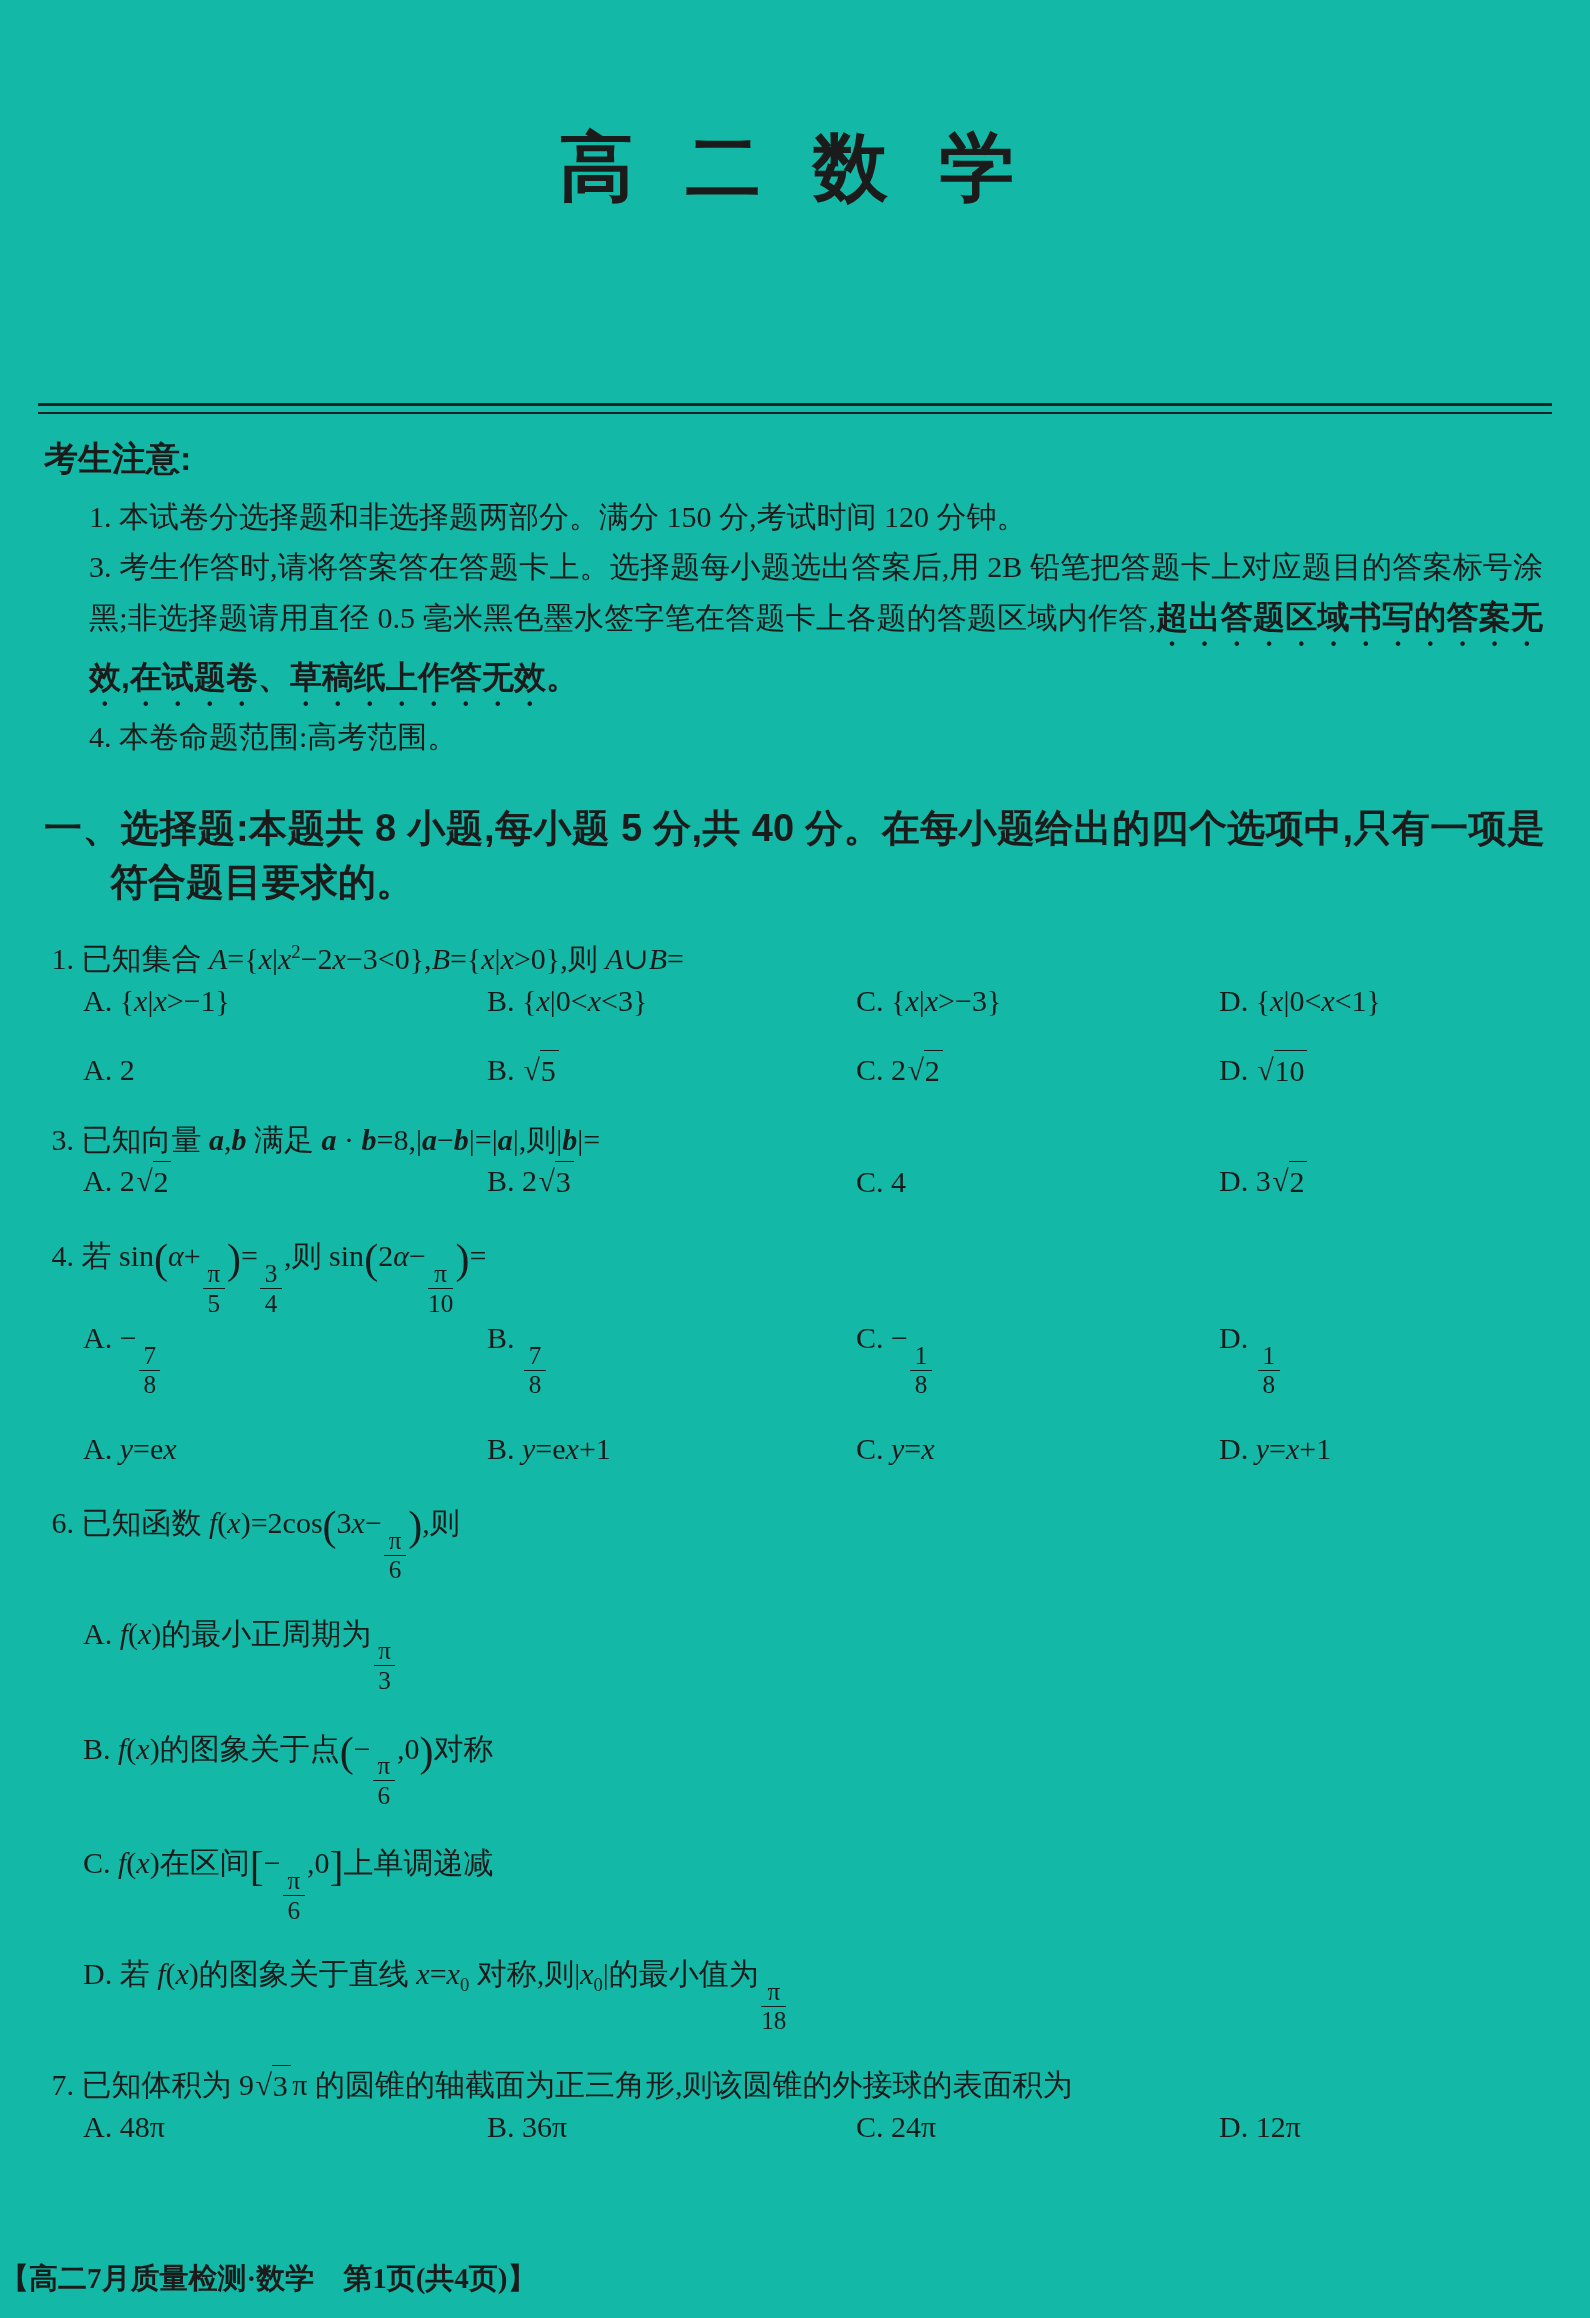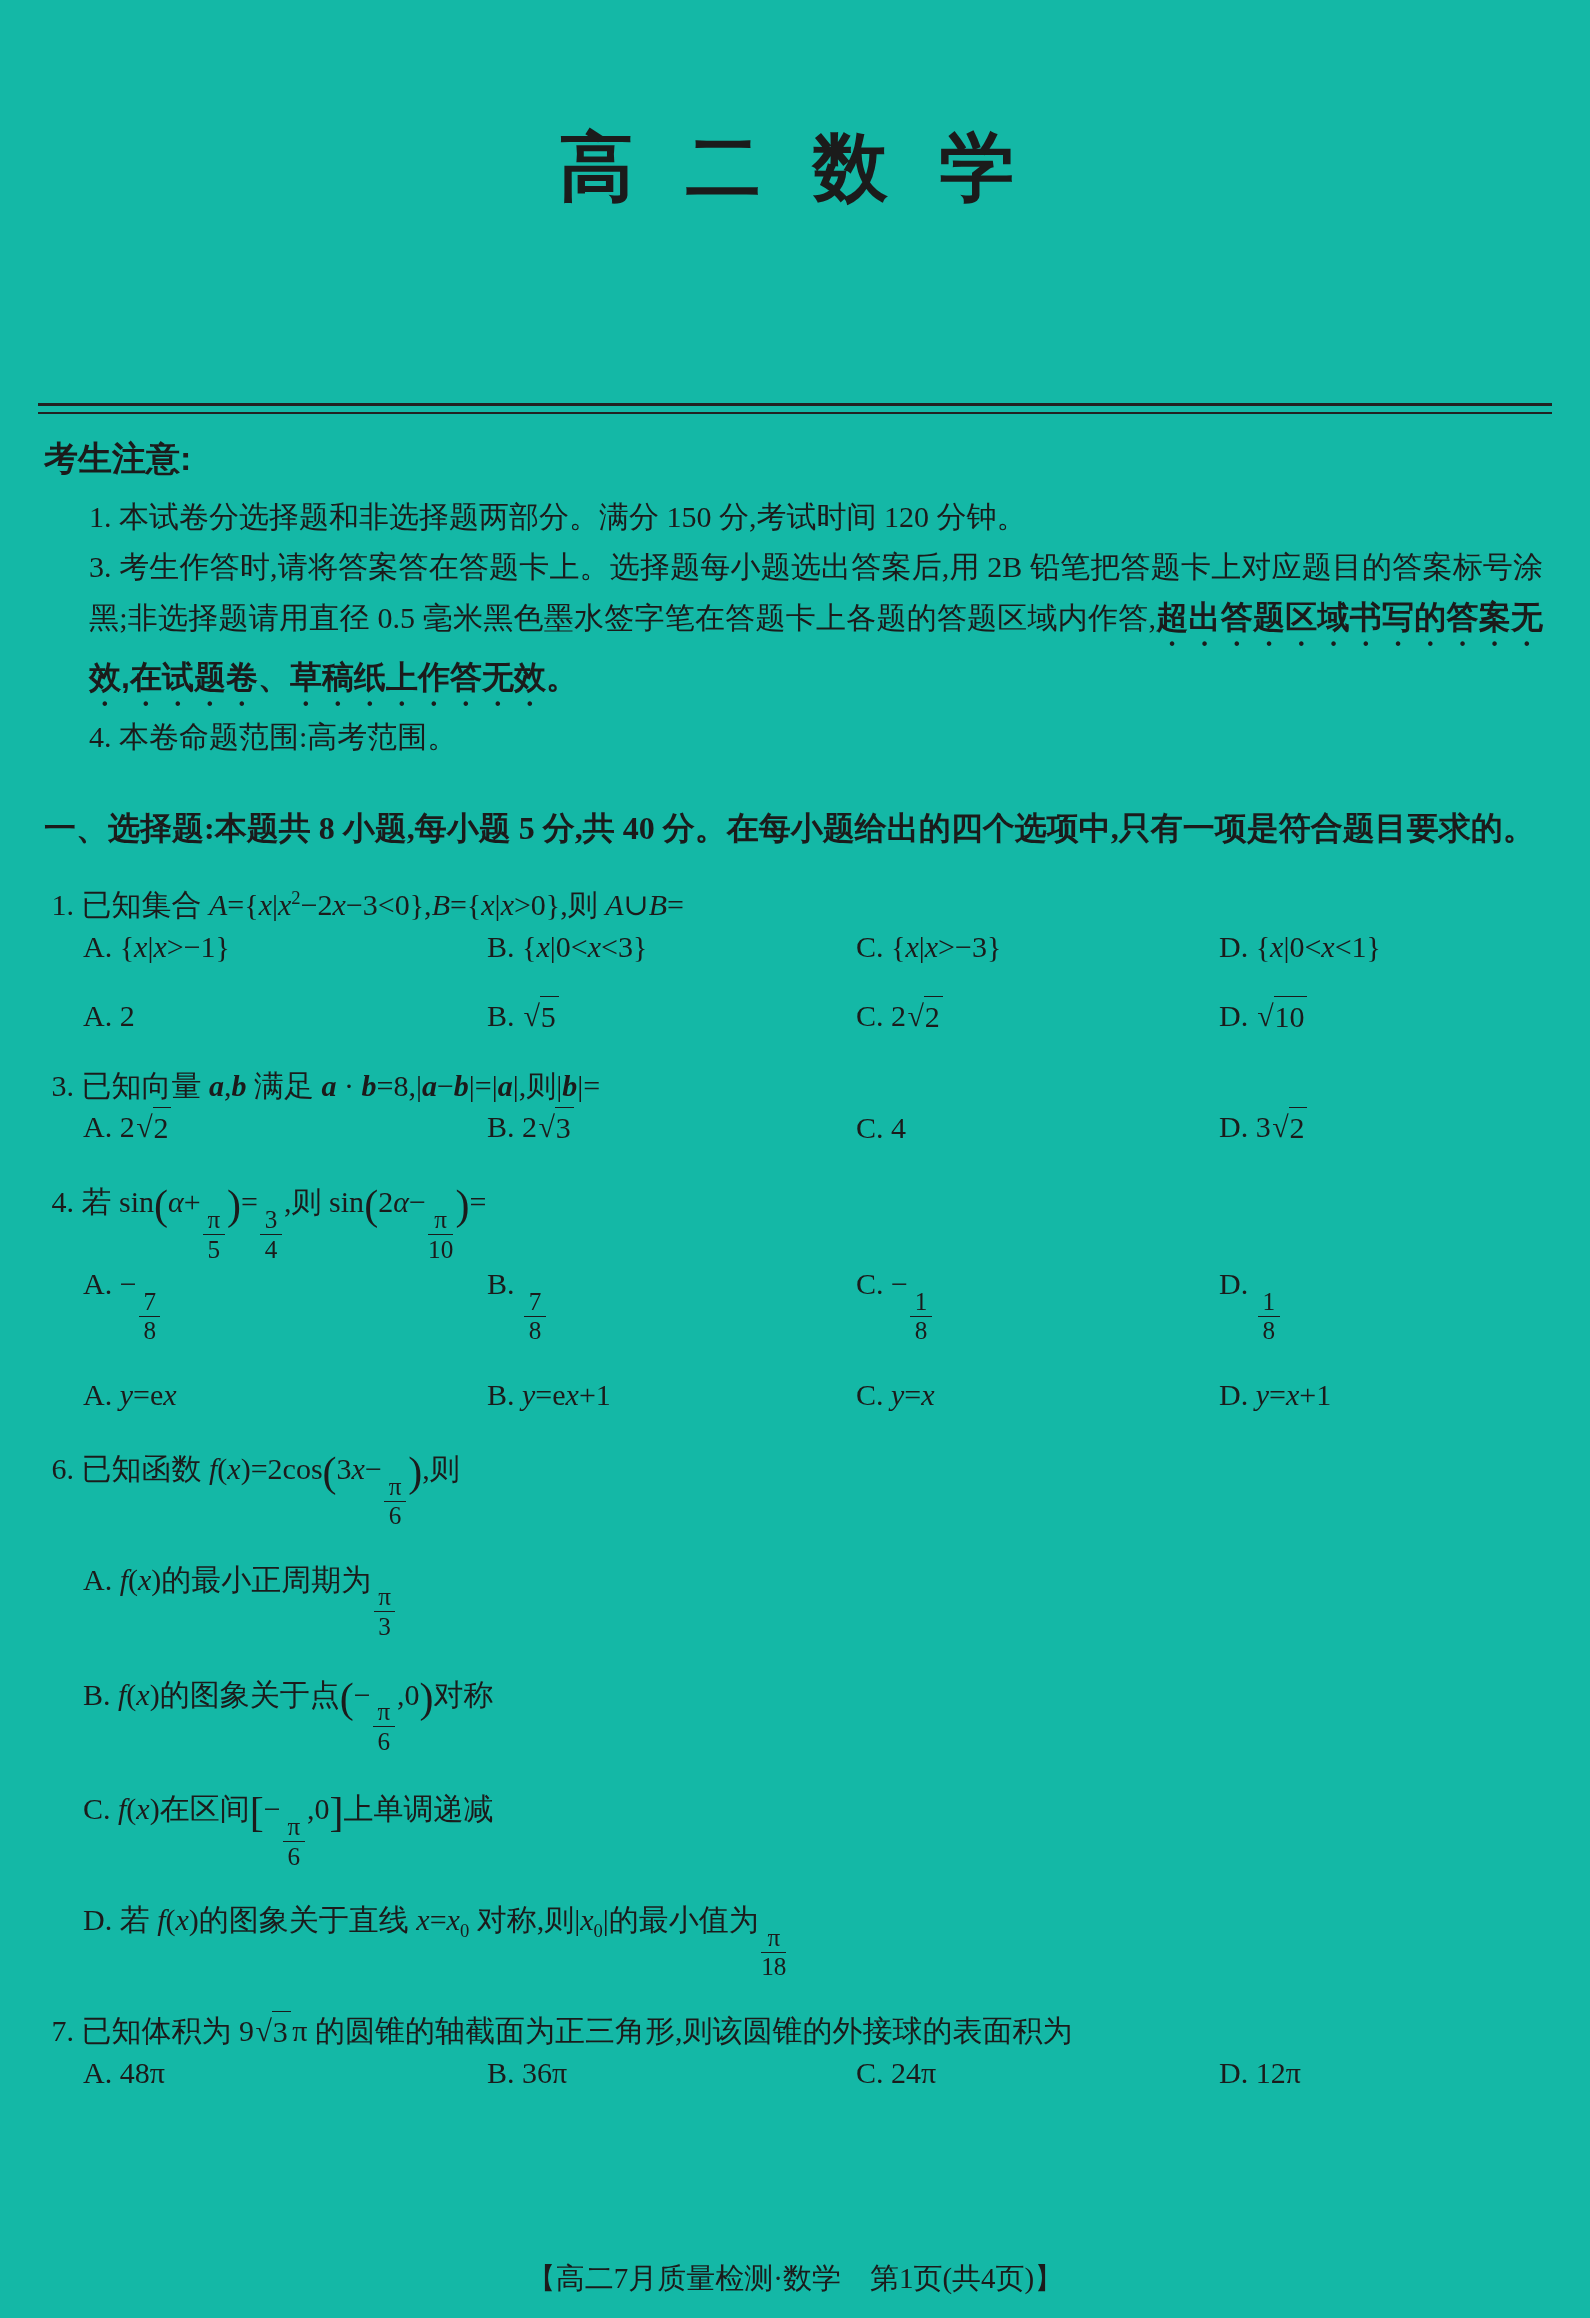--- a/index.html
+++ b/index.html
@@ -32,22 +32,22 @@
   }
   .em-dots{
     font-family:"Liberation Sans","DejaVu Sans",sans-serif;
     font-weight:700;font-size:32px;
     -webkit-text-emphasis:filled dot;text-emphasis:filled dot;
     -webkit-text-emphasis-position:under;text-emphasis-position:under right;
   }
   
   .section-header{
     margin:39px 45px 0 44px;
-    font-family:Liberation Serif, serif;
-    font-weight:700;font-size:32px;line-height:54px;
+    font-family:Liberation Sans, sans-serif;
+    font-weight:700;font-size:38px;line-height:54px;
     padding-left:66px;text-indent:-66px;text-align:justify;
   }
   
   .questions{margin:4.5px 42px 0 44px;}
   .q{margin-top:30px;}
   .q-text{font-size:30px;line-height:1.35;padding-left:7.5px;}
   .opts{margin-top:1px;}
   .opts4{
     display:grid;
     grid-template-columns:404px 369px 363px 1fr;
@@ -67,21 +67,21 @@
   }
   .frac .n{display:block;border-bottom:1.9px solid currentColor;padding:0 4.5px 0.8px;}
   .frac .d{display:block;padding-top:0.8px;}
   .sqrt{display:inline-flex;align-items:flex-start;margin:0 1.5px;}
   .sqrt::before{content:"√";}
   .rad{border-top:1.9px solid currentColor;padding:0 3px 0 0.8px;}
   .lp,.rp,.lb,.rb{font-size:1.4em;vertical-align:-0.16em;font-weight:400;}
   
   .footer{
     position:absolute;left:0;right:0;bottom:19.6px;
-    text-align:center;font-weight:400;font-size:29px;
+    font-weight:700;font-size:29px;
   }
 </style>
 </head>
 <body>
 
 <div class="page">
 
   <h1 class="title">高 二 数 学</h1>
 
   <div class="rule"></div>

